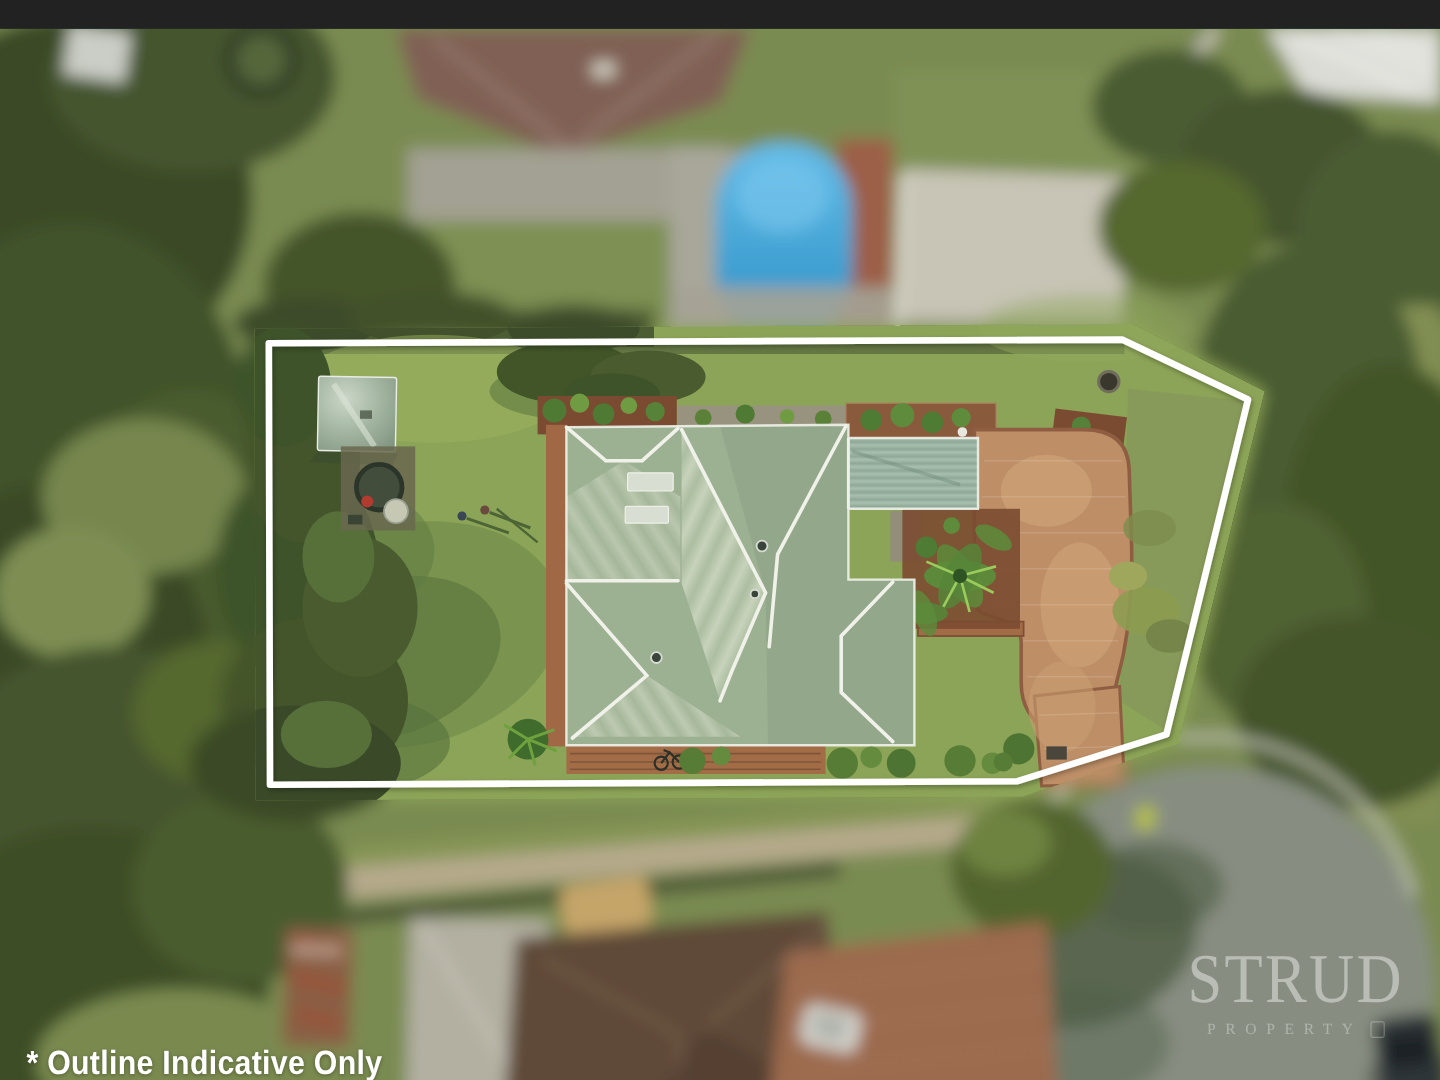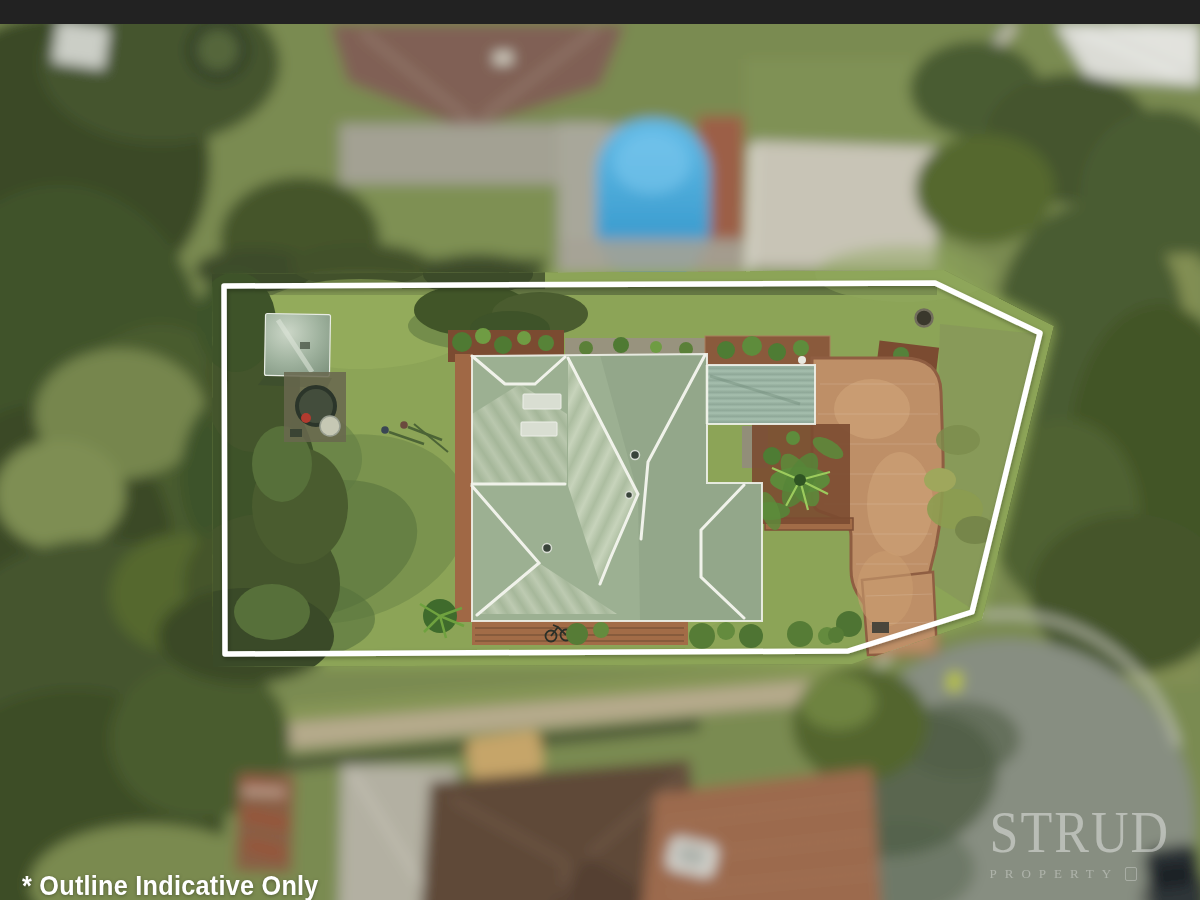--- a/index.html
+++ b/index.html
@@ -2,21 +2,21 @@
 <html><head>
 <meta charset="utf-8">
 <style>
   html,body{margin:0;padding:0;background:#222;}
   #stage{position:relative;width:1200px;height:900px;overflow:hidden;background:#14532d;
          font-family:"Liberation Sans",sans-serif;margin-top:24px;}
   #photo{position:absolute;left:0;top:0;width:1200px;height:900px;display:block;}
   .disclaimer{position:absolute;left:22px;top:846px;color:#ffffff;font-weight:bold;
       font-size:28px;letter-spacing:.3px;transform:scaleX(.9);transform-origin:left center;
       text-shadow:0 1px 4px rgba(0,0,0,.35);white-space:nowrap;}
-  .watermark{position:absolute;right:30px;top:780px;color:#fff;line-height:1;}
+  .watermark{position:absolute;right:30px;top:764px;text-align:center;color:#fff;line-height:1;}
   .wm-brand{display:block;font-family:"Liberation Serif",serif;font-size:52px;font-weight:400;
       letter-spacing:2px;color:rgba(255,255,255,.42);transform:scaleY(1.12);transform-origin:top;}
   .wm-tagline{display:inline-block;margin-top:11px;font-size:13px;letter-spacing:8px;
       color:rgba(255,255,255,.33);font-family:Liberation Serif, serif;}
   .wm-mark{display:inline-block;width:10px;height:12px;margin-left:6px;
       border:1.5px solid rgba(255,255,255,.28);border-radius:2px;vertical-align:middle;}
 </style>
 </head>
 <body>
 

